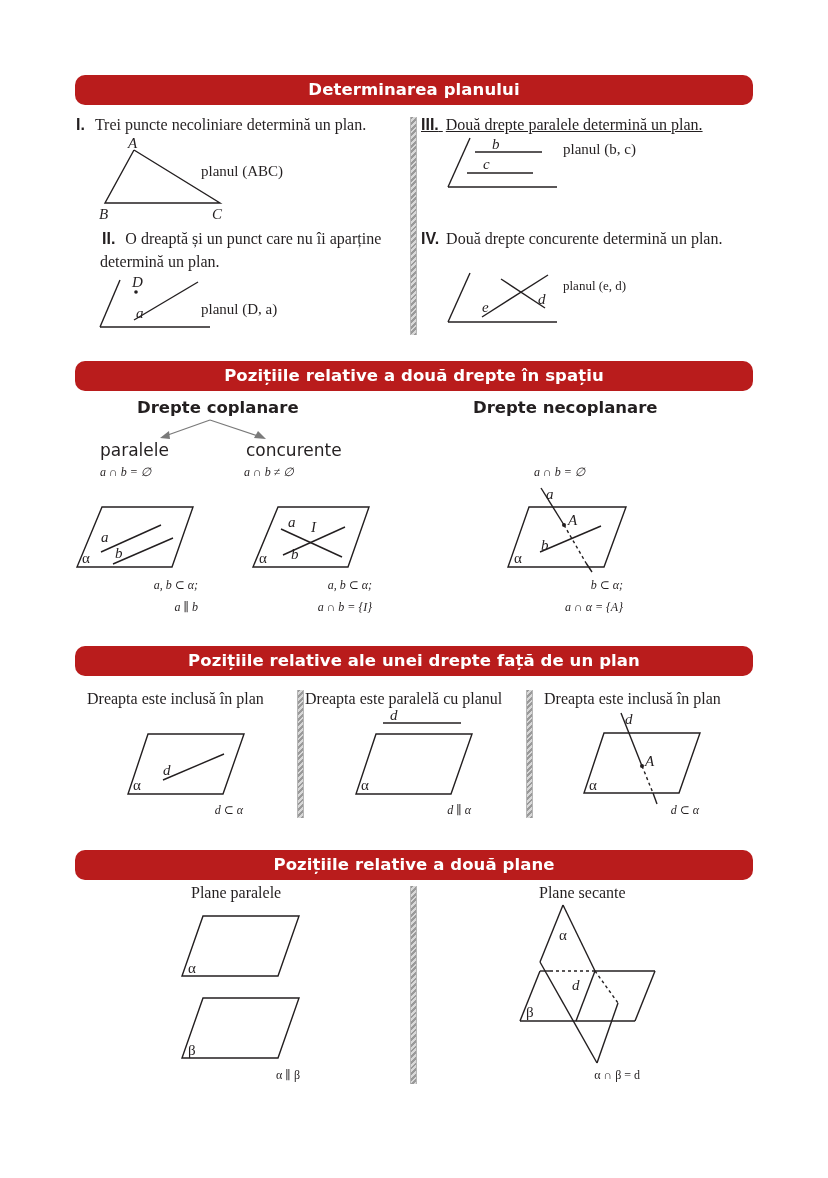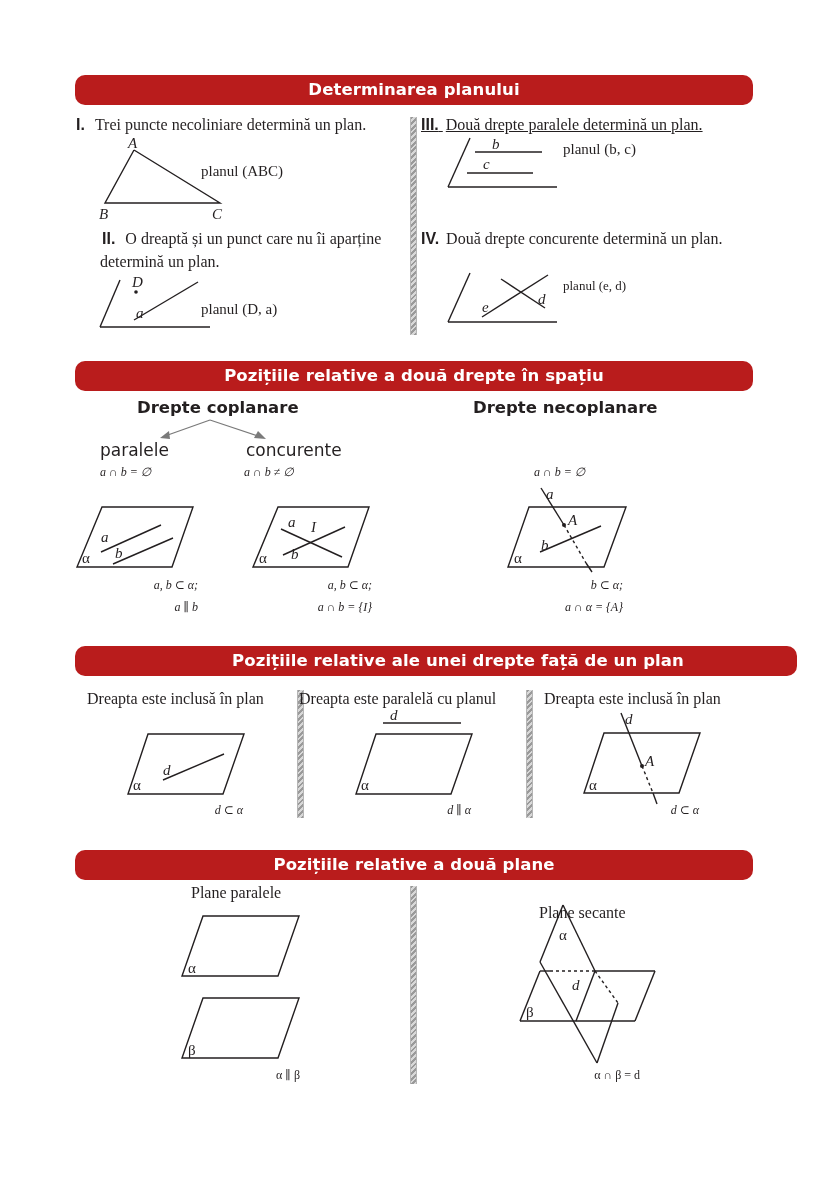--- a/index.html
+++ b/index.html
@@ -137,25 +137,25 @@
   <line class="ln" x1="34" y1="67" x2="95" y2="41"></line>
   <circle cx="58" cy="40" r="2" fill="#231f20"></circle>
   <text class="it" x="40" y="14">a</text>
   <text class="it" x="62" y="40">A</text>
   <text class="it" x="35" y="65">b</text>
   <text x="8" y="78">α</text>
 </svg>
 <div class="math" style="left:503px; top:578px; width:120px; font-style:italic;">b ⊂ α;</div>
 <div class="math" style="left:503px; top:600px; width:120px; font-style:italic;">a ∩ α = {A}</div>
 
-<div class="bar" style="top:646px;padding-left:44px;">Pozițiile relative ale unei drepte față de un plan</div>
+<div class="bar" style="top:646px;">Pozițiile relative ale unei drepte față de un plan</div>
 
 <div class="txt" style="left:87px; top:689px;">Dreapta este inclusă în plan</div>
 <div class="divider" style="left:297px; top:690px; height:128px;"></div>
-<div class="txt" style="left:291px; top:689px;padding-left:8px;">Dreapta este paralelă cu planul</div>
+<div class="txt" style="left:305px; top:689px;">Dreapta este paralelă cu planul</div>
 <div class="divider" style="left:526px; top:690px; height:128px;"></div>
 <div class="txt" style="left:544px; top:689px;">Dreapta este inclusă în plan</div>
 
 <svg style="left:126px; top:732px;" width="125" height="65">
   <polygon class="ln" points="22,2 118,2 97,62 2,62"></polygon>
   <line class="ln" x1="37" y1="48" x2="98" y2="22"></line>
   <text class="it" x="37" y="43">d</text>
   <text x="7" y="58">α</text>
 </svg>
 <div class="math" style="left:128px; top:803px; width:115px; font-style:italic;">d ⊂ α</div>
@@ -177,21 +177,21 @@
   <text class="it" x="43" y="14">d</text>
   <text class="it" x="63" y="56">A</text>
   <text x="7" y="80">α</text>
 </svg>
 <div class="math" style="left:584px; top:803px; width:115px; font-style:italic;">d ⊂ α</div>
 
 <div class="bar" style="top:850px;">Pozițiile relative a două plane</div>
 
 <div class="txt" style="left:191px; top:883px;">Plane paralele</div>
 <div class="divider" style="left:410px; top:886px; height:198px;"></div>
-<div class="txt" style="left:539px; top:883px;margin-top:20px;">Plane secante</div>
+<div class="txt" style="left:539px; top:883px;">Plane secante</div>
 
 <svg style="left:180px; top:914px;" width="125" height="150">
   <polygon class="ln" points="23,2 119,2 98,62 2,62"></polygon>
   <polygon class="ln" points="23,84 119,84 98,144 2,144"></polygon>
   <text x="8" y="59">α</text>
   <text x="8" y="141">β</text>
 </svg>
 <div class="math" style="left:182px; top:1068px; width:118px;">α ∥ β</div>
 
 <svg style="left:518px; top:903px;" width="170" height="165">

